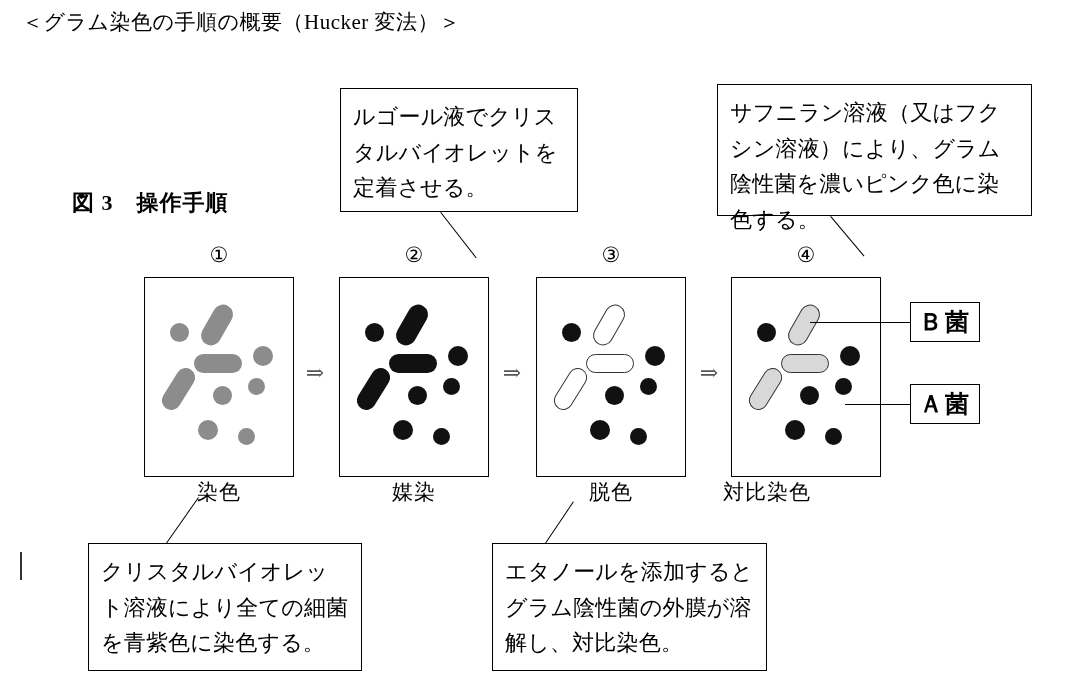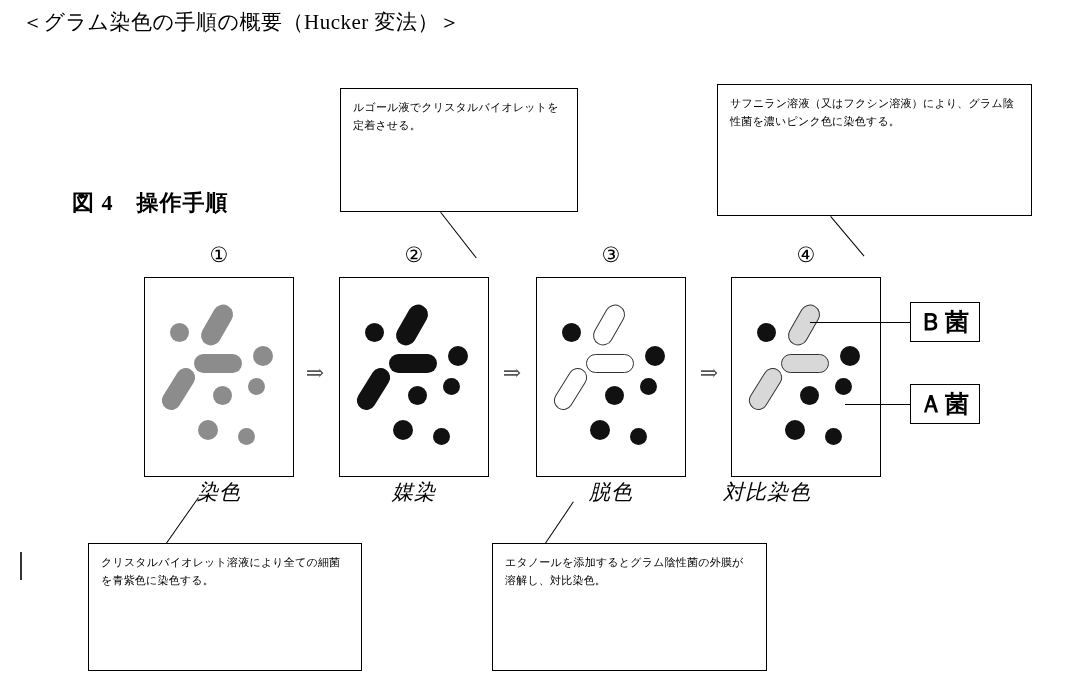--- a/index.html
+++ b/index.html
@@ -33,21 +33,21 @@
     white-space: nowrap;
     letter-spacing: 1px;
   }
 
   
   .callout {
     border: 1.6px solid #000;
     background: #fff;
     box-sizing: border-box;
     padding: 10px 12px 8px 12px;
-    font-size: 11px;
+    font-size: 22px;
     line-height: 1.62;
     letter-spacing: 0.2px;
   }
   #callout-2 { left: 340px; top: 88px;  width: 238px; height: 124px; }
   #callout-4 { left: 717px; top: 84px;  width: 315px; height: 132px; }
   #callout-1 { left: 88px;  top: 543px; width: 274px; height: 128px; }
   #callout-3 { left: 492px; top: 543px; width: 275px; height: 128px; }
 
   
   .leader {
@@ -68,21 +68,20 @@
     border: 1.5px solid #000;
     background: #fff;
     box-sizing: border-box;
     overflow: hidden;
   }
   .step-caption {
     width: 150px;
     text-align: center;
     font-size: 21px;
     letter-spacing: 1px;
-    font-style: italic;
   }
 
   .arrow {
     font-size: 22px;
     color: #555;
     width: 30px;
     text-align: center;
   }
 
   
@@ -110,21 +109,21 @@
   #left-tick {
     left: 20px; top: 552px; width: 0; height: 28px;
     border-left: 2px solid #333;
   }
 </style>
 </head>
 <body>
 
 <div class="abs" id="doc-title">＜グラム染色の手順の概要（Hucker 変法）＞</div>
 
-<div class="abs" id="figure-label">図 4　操作手順</div>
+<div class="abs" id="figure-label">図 3　操作手順</div>
 
 <div class="abs callout" id="callout-2">ルゴール液でクリスタルバイオレットを定着させる。</div>
 <div class="abs callout" id="callout-4">サフニラン溶液（又はフクシン溶液）により、グラム陰性菌を濃いピンク色に染色する。</div>
 <div class="abs callout" id="callout-1">クリスタルバイオレット溶液により全ての細菌を青紫色に染色する。</div>
 <div class="abs callout" id="callout-3">エタノールを添加するとグラム陰性菌の外膜が溶解し、対比染色。</div>
 
 <div class="abs leader" style="left:441px; top:212px; width:58px; transform: rotate(52deg);"></div>
 <div class="abs leader" style="left:831px; top:216px; width:52px; transform: rotate(50deg);"></div>
 <div class="abs leader" style="left:166px; top:543px; width:56px; transform: rotate(-55deg);"></div>
 <div class="abs leader" style="left:545px; top:543px; width:50px; transform: rotate(-56deg);"></div>

